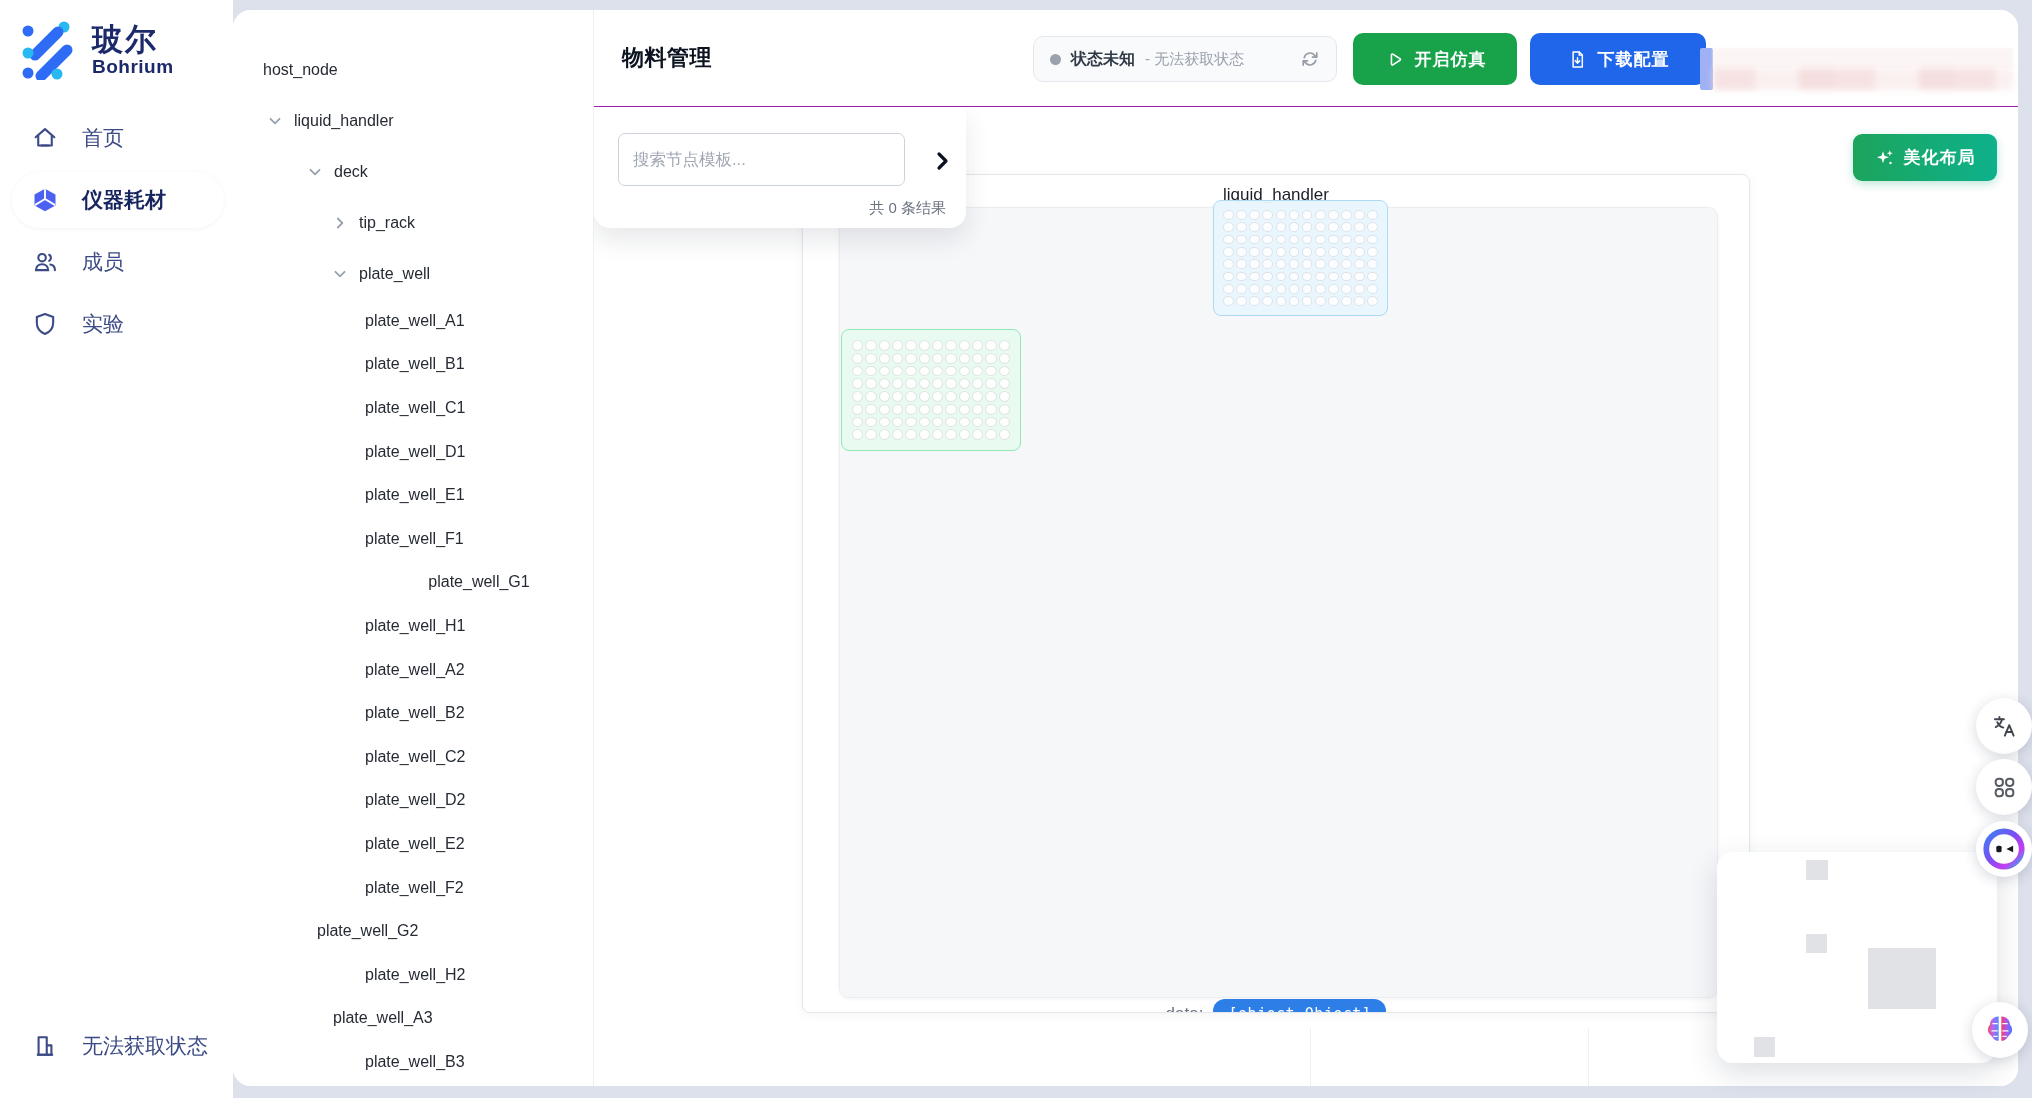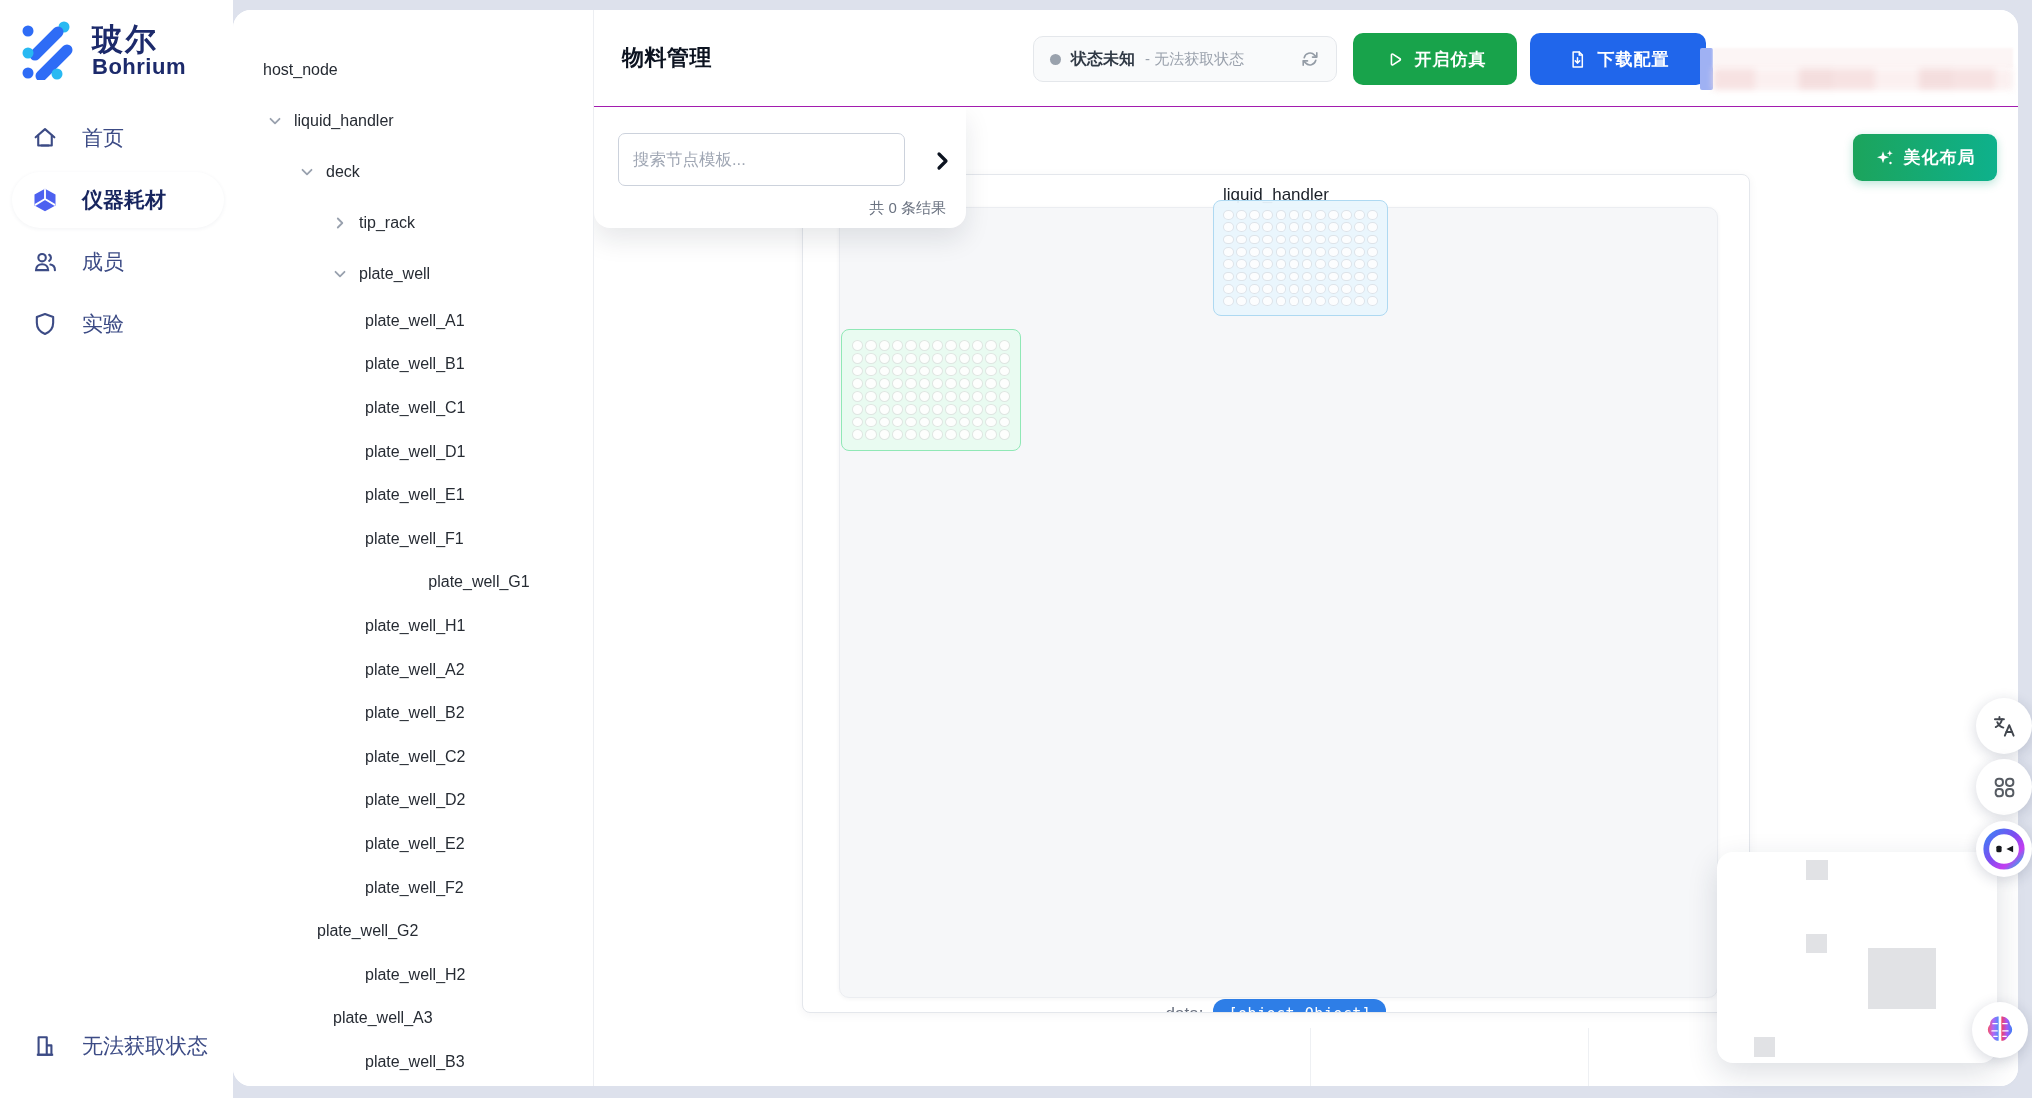--- a/index.html
+++ b/index.html
@@ -9,21 +9,21 @@
     background:#dde1ec; overflow:hidden; position:relative;
     color:#23272e;
   }
   .page { position:absolute; inset:0; width:2032px; height:1098px; overflow:hidden; }
 
   
   .sidebar { position:absolute; left:0; top:0; width:233px; height:1098px; background:#ffffff; z-index:3; }
   .logo { display:flex; align-items:center; gap:12px; padding:20px 0 0 20px; }
   .logo-icon { width:60px; height:60px; flex:0 0 auto; }
   .logo-text .cn { font-size:31px; font-weight:700; color:#1c2a6b; letter-spacing:2px; line-height:34px; }
-  .logo-text .en { font-size:22px; font-weight:700; color:#1c2a6b; letter-spacing:.5px; line-height:20px; }
+  .logo-text .en { font-size:19px; font-weight:700; color:#1c2a6b; letter-spacing:.5px; line-height:20px; }
   .nav { margin-top:30px; padding:0 9px 0 12px; }
   .nav-item { display:flex; align-items:center; gap:22px; height:56px; margin-bottom:6px;
     padding-left:18px; border-radius:28px; cursor:pointer; }
   .nav-item .nav-label { font-size:21px; color:#3c4b85; }
   .nav-item.active { background:#ffffff; box-shadow:0 1px 4px rgba(40,50,90,.06); }
   .nav-item.active .nav-label { font-weight:700; color:#17255f; }
   .nav-icon { width:30px; height:30px; display:flex; align-items:center; justify-content:center; }
   .nav-icon svg { width:28px; height:28px; }
   .sidebar-bottom { position:absolute; left:12px; bottom:24px; width:212px; }
   .sidebar-bottom .nav-item { margin-bottom:0; }
@@ -202,21 +202,21 @@
           <span>host_node</span>
         </div>
         <div class="tree-row parent" style="padding-left: 34px;">
           <span class="tree-chevron">
             <svg viewBox="0 0 16 16" fill="none" stroke="#99a1ae" stroke-width="1.8" stroke-linecap="round" stroke-linejoin="round">
               <path d="M3.5 5.8 8 10.3l4.5-4.5"></path>
             </svg>
           </span>
           <span>liquid_handler</span>
         </div>
-        <div class="tree-row parent" style="padding-left: 66px;">
+        <div class="tree-row parent" style="padding-left: 66px; margin-left: 8px;">
           <span class="tree-chevron">
             <svg viewBox="0 0 16 16" fill="none" stroke="#99a1ae" stroke-width="1.8" stroke-linecap="round" stroke-linejoin="round">
               <path d="M3.5 5.8 8 10.3l4.5-4.5"></path>
             </svg>
           </span>
           <span>deck</span>
         </div>
         <div class="tree-row parent" style="padding-left: 99px;">
           <span class="tree-chevron">
             <svg viewBox="0 0 16 16" fill="none" stroke="#99a1ae" stroke-width="1.8" stroke-linecap="round" stroke-linejoin="round">

